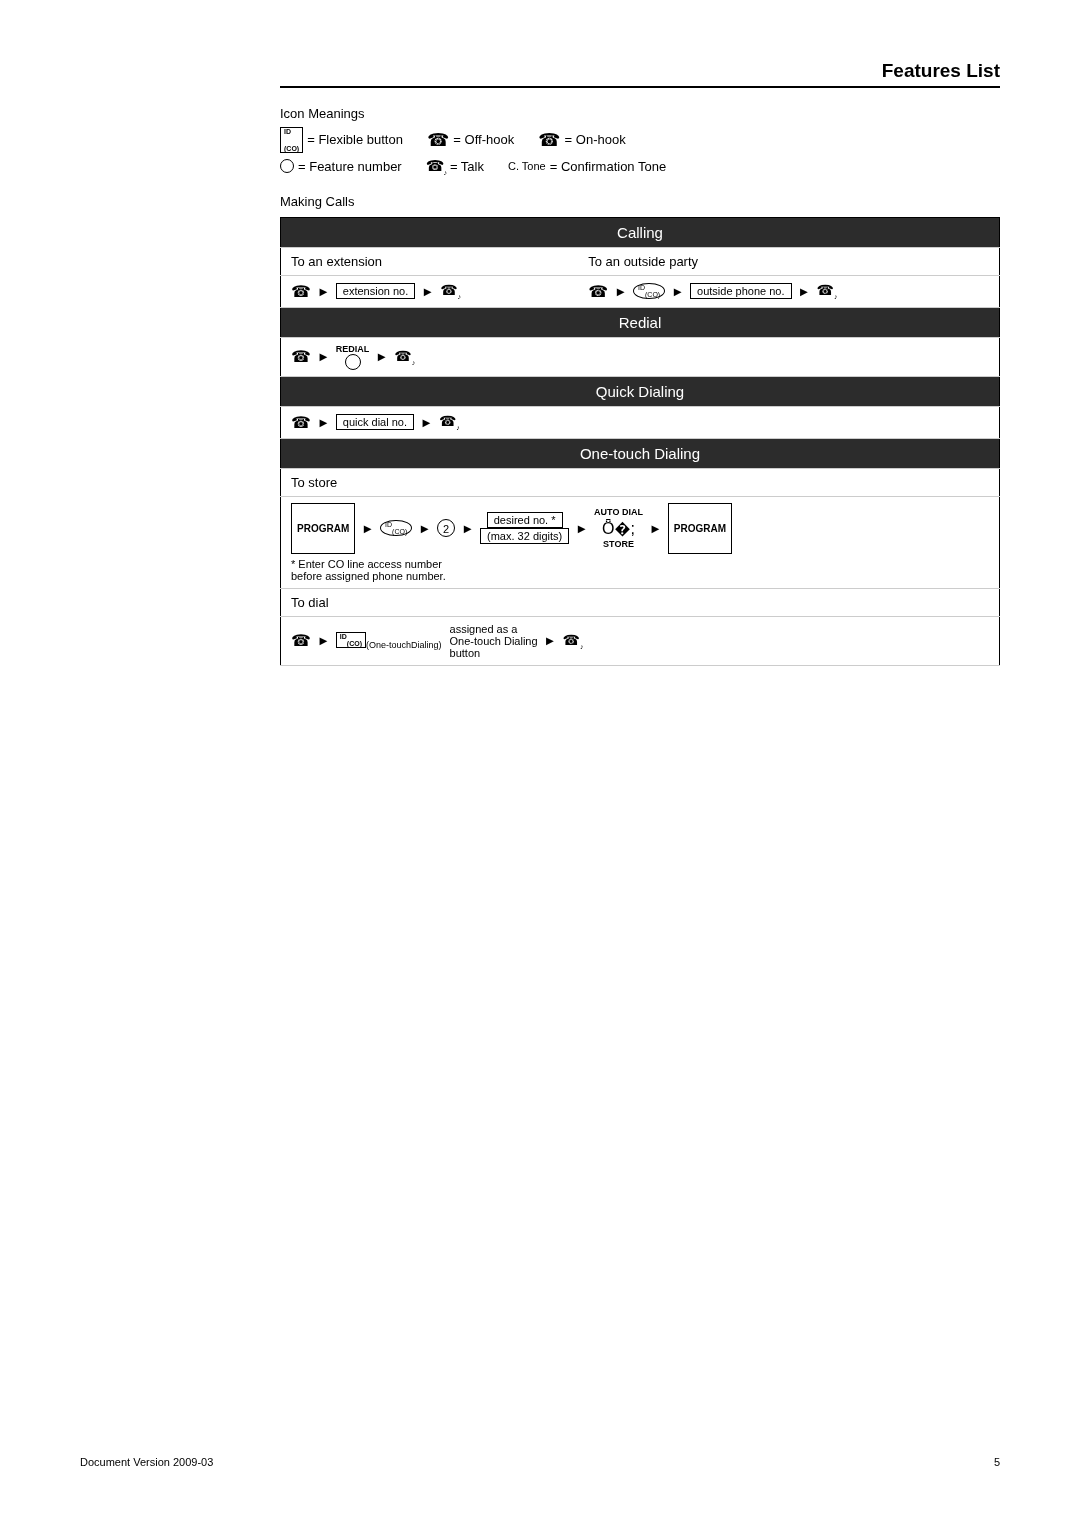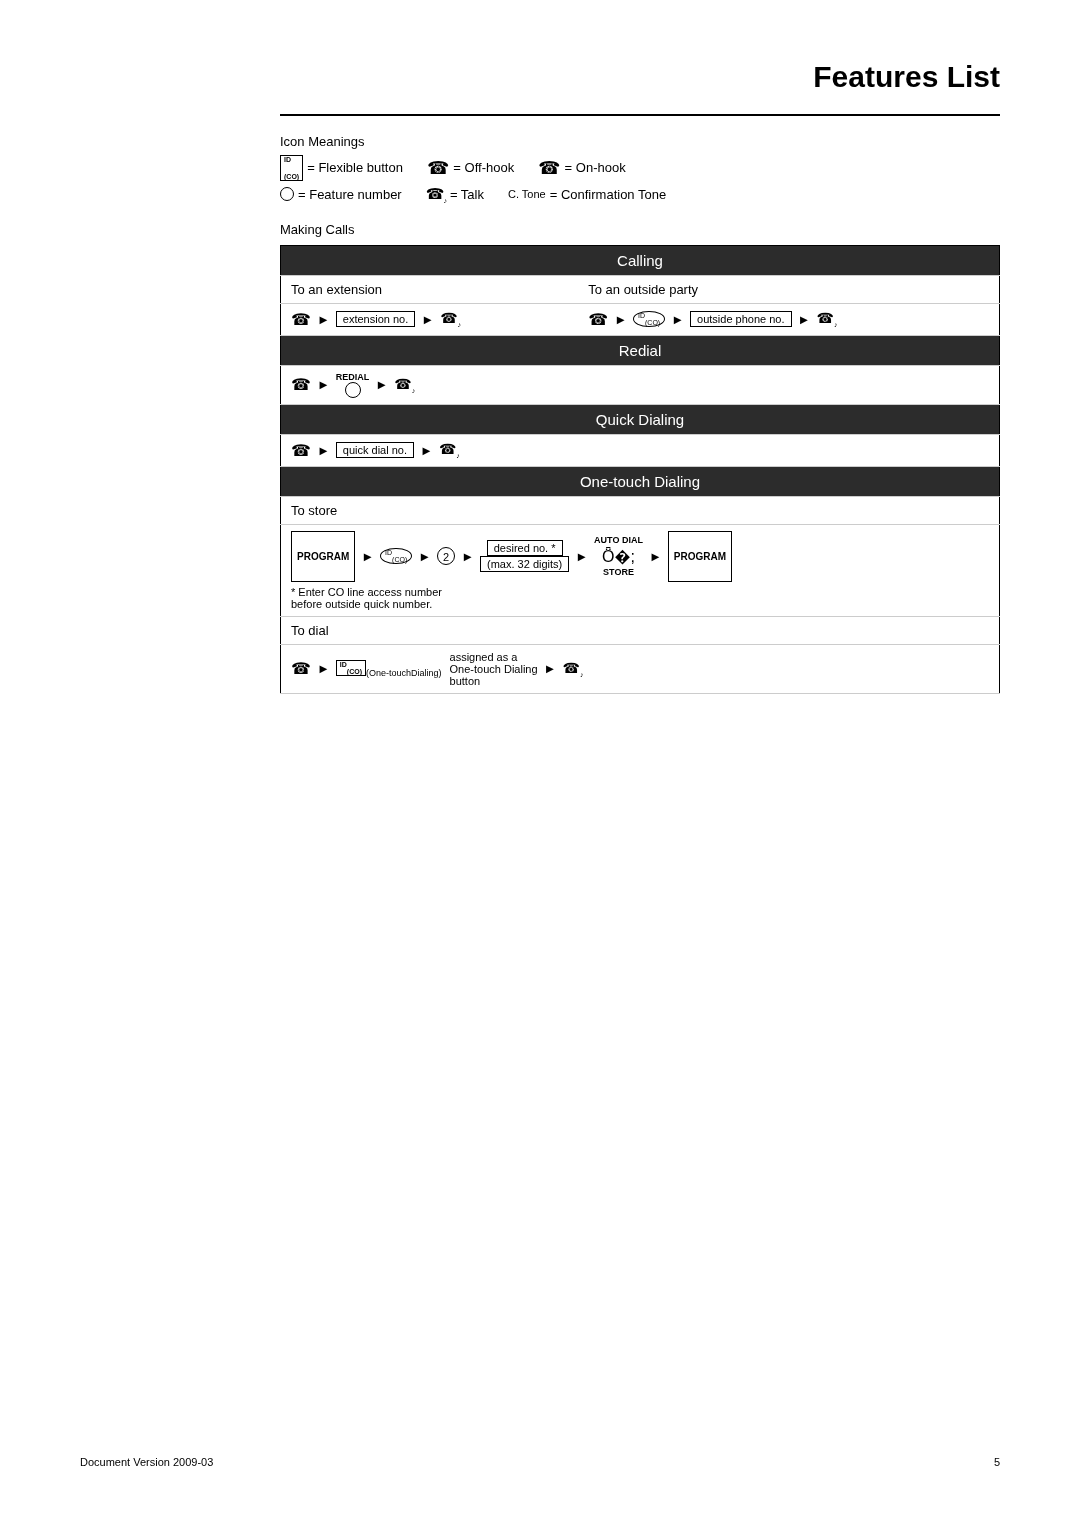--- a/index.html
+++ b/index.html
@@ -16,24 +16,24 @@
     .page-container {
       width: 1080px;
       min-height: 1528px;
       padding: 60px 80px;
       position: relative;
     }
 
     
     .features-title {
       text-align: right;
-      font-size: 30px;
+      font-size: 19px;
       font-weight: bold;
       border-bottom: 2px solid #000;
-      padding-bottom: 20px;
+      padding-bottom: 4px;
       margin-bottom: 18px;
       margin-left: 200px;
     }
 
     
     .icon-meanings-section {
       margin-bottom: 18px;
       margin-left: 200px;
     }
 
@@ -343,21 +343,21 @@
             <div style="display:inline-flex;flex-direction:column;align-items:center;">
               <span class="auto-dial-label">AUTO DIAL</span>
               <span style="font-size:16px;">Ȫ�;</span>
               <span class="store-label">STORE</span>
             </div>
             <span class="arrow">►</span>
             <span class="program-box">PROGRAM</span>
           </div>
           <div class="footnote">
             <span>* Enter CO line access number</span><br>
-            <span>before outside quick number.</span>
+            <span>before assigned phone number.</span>
           </div>
         </td>
       </tr>
 
       <tr>
         <td colspan="2">
           <span>To dial</span>
         </td>
       </tr>
 

